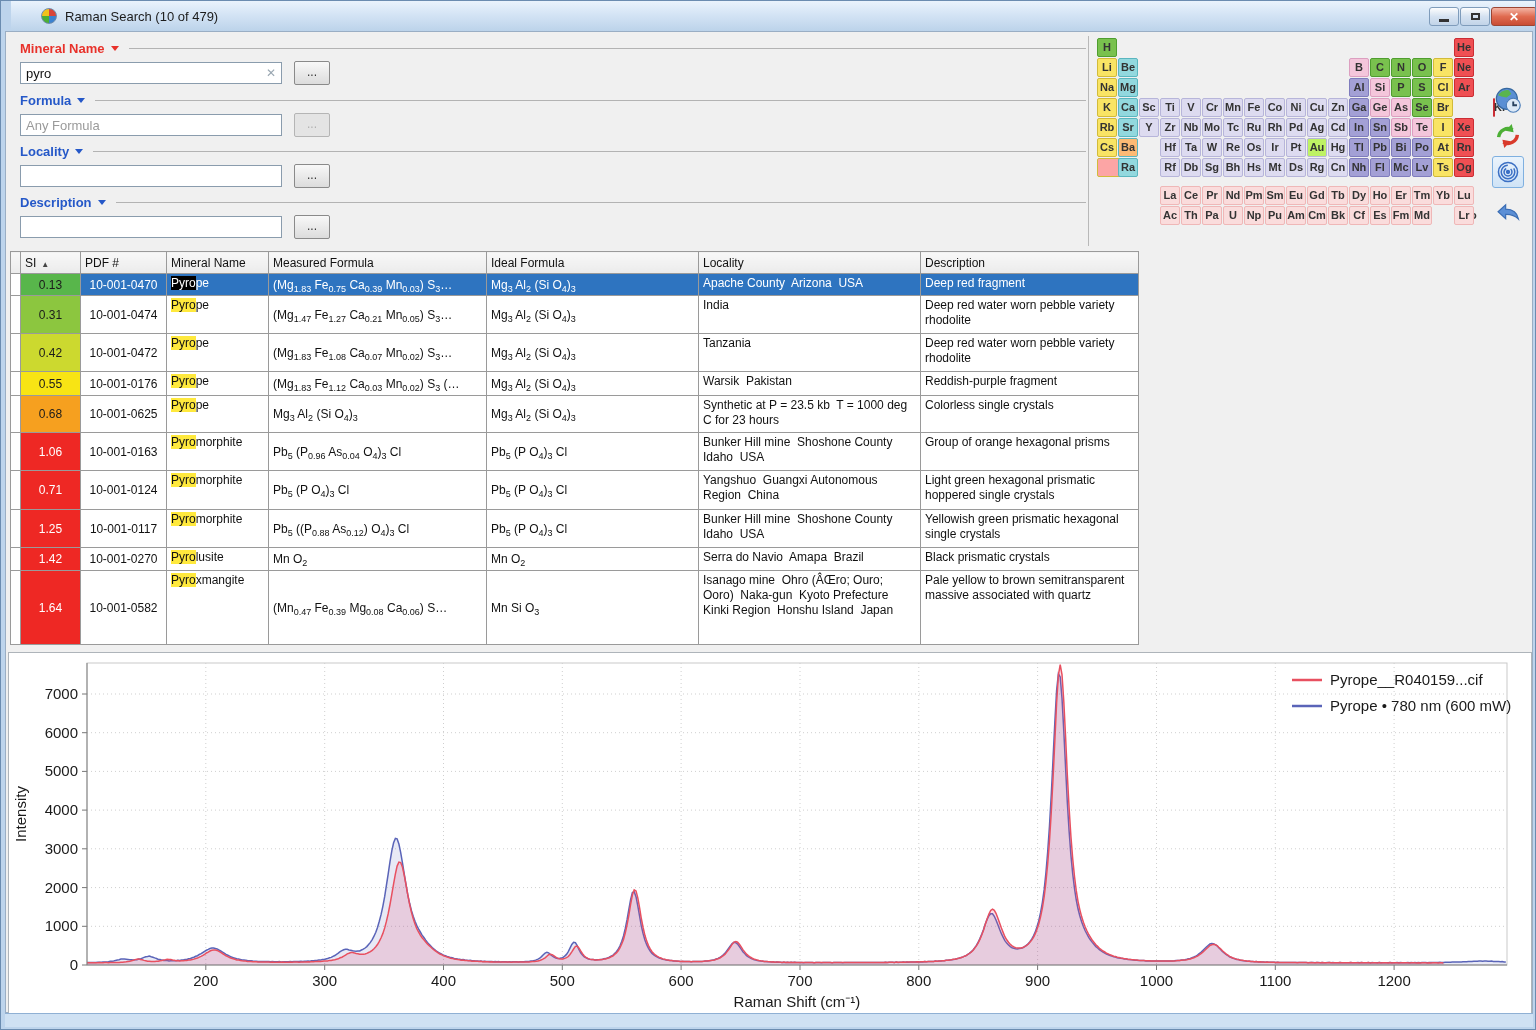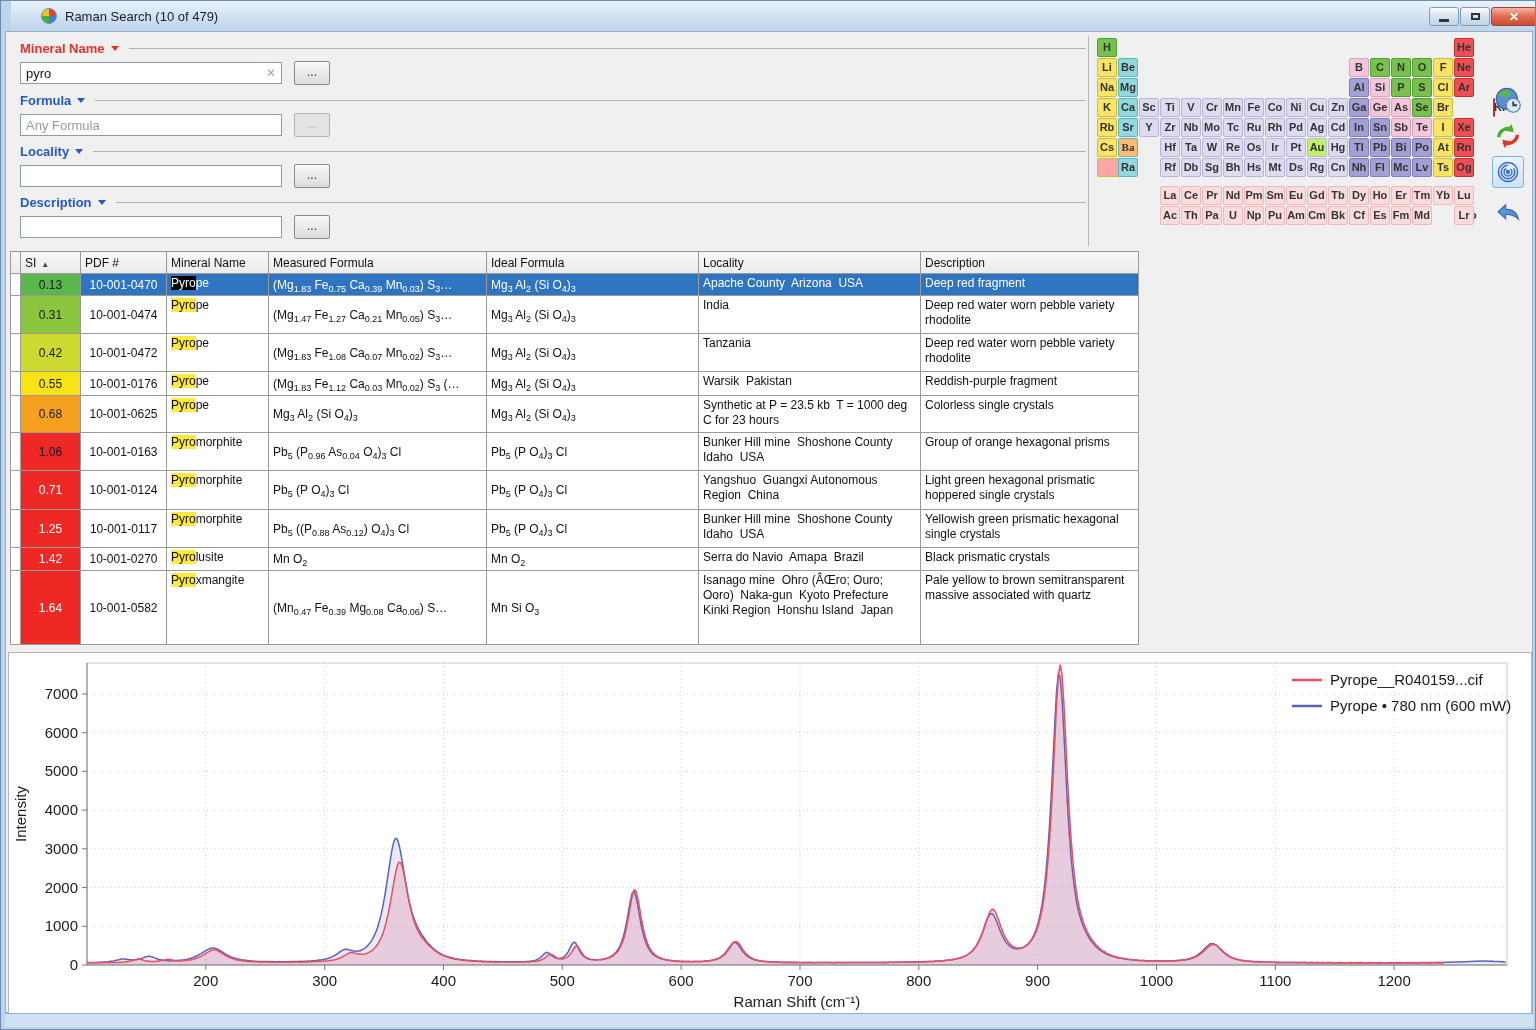--- a/index.html
+++ b/index.html
@@ -193,21 +193,21 @@
         <div class="el" style="grid-area: 5 / 10; background: rgb(221, 219, 240); border-color: rgb(183, 181, 218);">Pd</div>
         <div class="el" style="grid-area: 5 / 11; background: rgb(221, 219, 240); border-color: rgb(183, 181, 218);">Ag</div>
         <div class="el" style="grid-area: 5 / 12; background: rgb(221, 219, 240); border-color: rgb(183, 181, 218);">Cd</div>
         <div class="el" style="grid-area: 5 / 13; background: rgb(163, 160, 213); border-color: rgb(127, 124, 189);">In</div>
         <div class="el" style="grid-area: 5 / 14; background: rgb(163, 160, 213); border-color: rgb(127, 124, 189);">Sn</div>
         <div class="el" style="grid-area: 5 / 15; background: rgb(244, 198, 219); border-color: rgb(220, 159, 192);">Sb</div>
         <div class="el" style="grid-area: 5 / 16; background: rgb(244, 198, 219); border-color: rgb(220, 159, 192);">Te</div>
         <div class="el" style="grid-area: 5 / 17; background: rgb(249, 228, 100); border-color: rgb(210, 187, 58);">I</div>
         <div class="el" style="grid-area: 5 / 18; background: rgb(239, 79, 83); border-color: rgb(203, 45, 52);">Xe</div>
         <div class="el" style="grid-area: 6 / 1; background: rgb(249, 228, 100); border-color: rgb(210, 187, 58);">Cs</div>
-        <div class="el" style="grid-area: 6 / 2; background: #fdba74; border-color: rgb(90, 182, 191); font-family: Liberation Serif, serif;">Ba</div>
+        <div class="el" style="grid-area: 6 / 2; background: #fdba74; border-color: rgb(90, 182, 191);">Ba</div>
         <div class="el" style="grid-area: 6 / 4; background: rgb(221, 219, 240); border-color: rgb(183, 181, 218);">Hf</div>
         <div class="el" style="grid-area: 6 / 5; background: rgb(221, 219, 240); border-color: rgb(183, 181, 218);">Ta</div>
         <div class="el" style="grid-area: 6 / 6; background: rgb(221, 219, 240); border-color: rgb(183, 181, 218);">W</div>
         <div class="el" style="grid-area: 6 / 7; background: rgb(221, 219, 240); border-color: rgb(183, 181, 218);">Re</div>
         <div class="el" style="grid-area: 6 / 8; background: rgb(221, 219, 240); border-color: rgb(183, 181, 218);">Os</div>
         <div class="el" style="grid-area: 6 / 9; background: rgb(221, 219, 240); border-color: rgb(183, 181, 218);">Ir</div>
         <div class="el" style="grid-area: 6 / 10; background: rgb(221, 219, 240); border-color: rgb(183, 181, 218);">Pt</div>
         <div class="el" style="grid-area: 6 / 11; background: #bef264; border-color: rgb(183, 181, 218);">Au</div>
         <div class="el" style="grid-area: 6 / 12; background: rgb(221, 219, 240); border-color: rgb(183, 181, 218);">Hg</div>
         <div class="el" style="grid-area: 6 / 13; background: rgb(163, 160, 213); border-color: rgb(127, 124, 189);">Tl</div>
@@ -367,21 +367,21 @@
             <td class="si" style="background: rgb(246, 160, 31); color: rgb(27, 27, 27);">0.68</td>
             <td class="pdf">10-001-0625</td>
             <td class="mineral"><span class="hl">Pyro</span>pe</td>
             <td class="meas">Mg<sub>3</sub> Al<sub>2</sub> (Si O<sub>4</sub>)<sub>3</sub></td>
             <td class="ideal">Mg<sub>3</sub> Al<sub>2</sub> (Si O<sub>4</sub>)<sub>3</sub></td>
             <td class="loc">Synthetic at P = 23.5 kb  T = 1000 deg C for 23 hours</td>
             <td class="desc">Colorless single crystals</td>
           </tr>
           <tr style="height: 38px;">
             <td class="gutter"></td>
-            <td class="si" style="background: rgb(238, 40, 36); color: #0f172a;">1.06</td>
+            <td class="si" style="background: rgb(238, 40, 36); color: #ffffff;">1.06</td>
             <td class="pdf">10-001-0163</td>
             <td class="mineral"><span class="hl">Pyro</span>morphite</td>
             <td class="meas">Pb<sub>5</sub> (P<sub>0.96</sub> As<sub>0.04</sub> O<sub>4</sub>)<sub>3</sub> Cl</td>
             <td class="ideal">Pb<sub>5</sub> (P O<sub>4</sub>)<sub>3</sub> Cl</td>
             <td class="loc">Bunker Hill mine  Shoshone County  Idaho  USA</td>
             <td class="desc">Group of orange hexagonal prisms</td>
           </tr>
           <tr style="height: 39px;">
             <td class="gutter"></td>
             <td class="si" style="background: rgb(238, 40, 36); color: rgb(255, 255, 255);">0.71</td>

